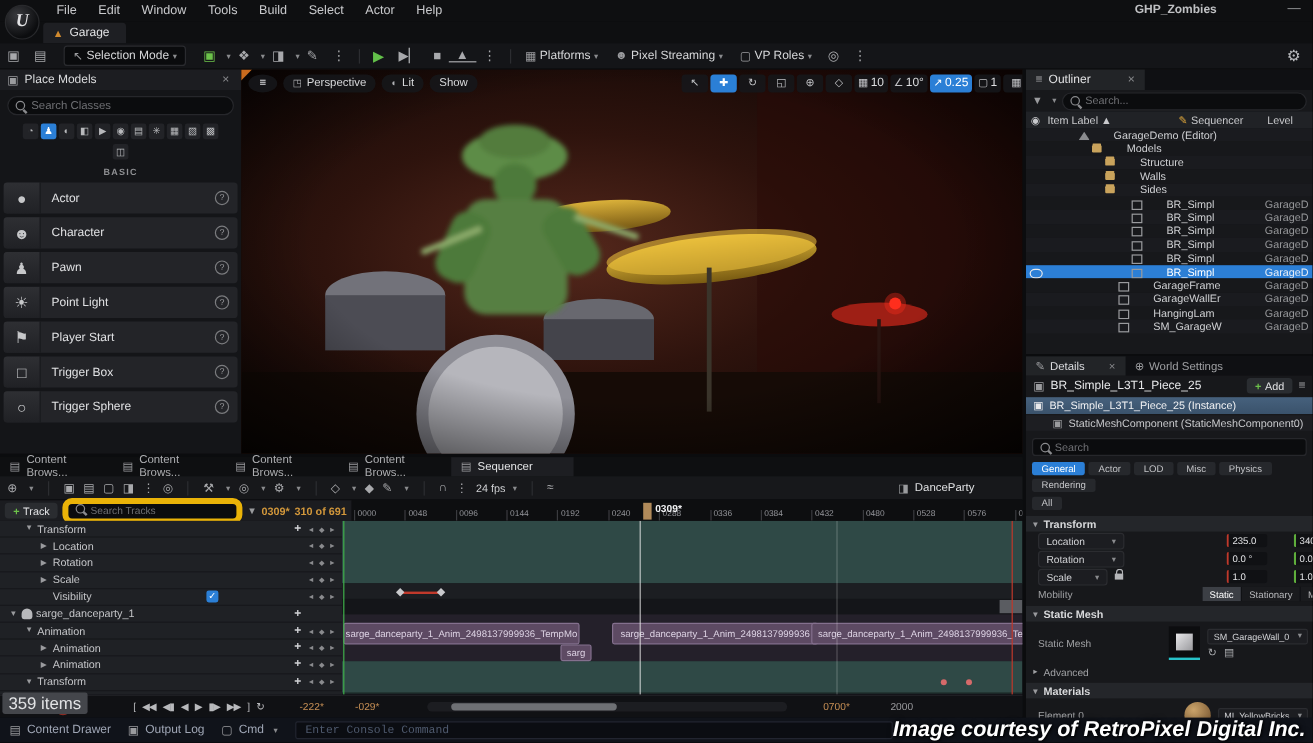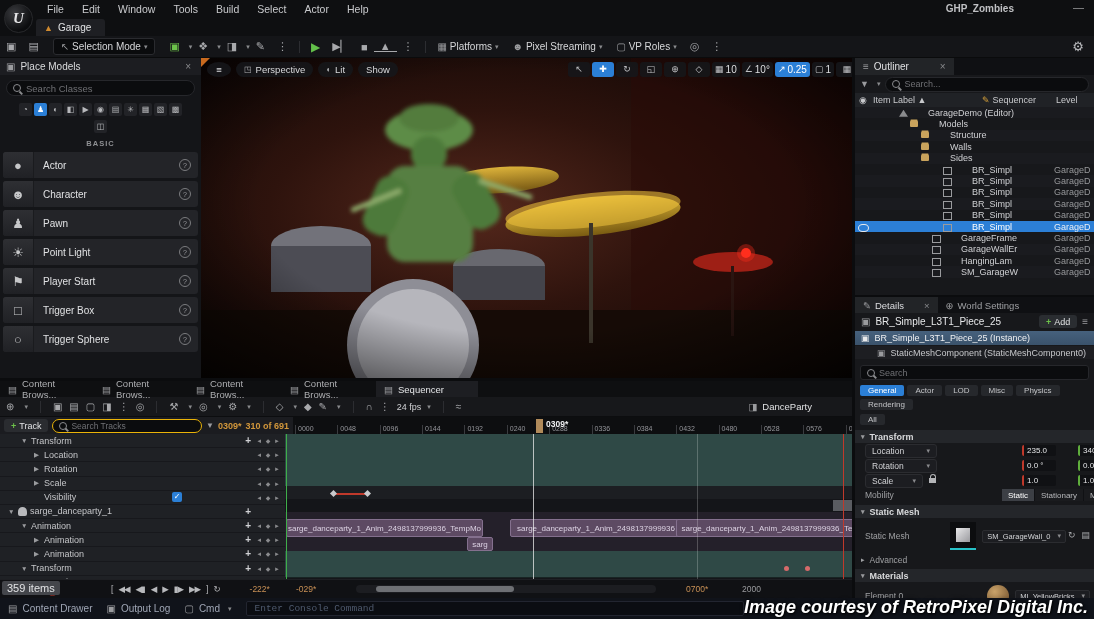--- a/index.html
+++ b/index.html
@@ -128,42 +128,42 @@
   .lock{width:7px;height:5px;background:#b4b5b8;position:relative;margin-left:2px;}
   .lock::before{content:"";position:absolute;top:-4px;left:1px;width:4px;height:4px;border:1px solid #b4b5b8;border-bottom:none;border-radius:3px 3px 0 0;}
   .mob-row{height:14px;display:flex;align-items:center;padding-left:10px;font-size:8.5px;color:#9fa0a3;}
   .mob-seg{display:flex;margin-left:auto;width:92px;flex:none;overflow:hidden;}
   .mob-btn{height:12px;display:flex;align-items:center;padding:0 6px;background:#1a1b1e;color:#b8b9bc;font-size:8px;
     border-right:1px solid #101114;white-space:nowrap;}
   .mob-btn.is-active{background:#3c3f45;color:#fff;}
   .sm-row{display:flex;align-items:center;padding:4px 4px 4px 10px;gap:6px;font-size:8.5px;color:#9fa0a3;}
   .sm-thumb{width:26px;height:26px;background:#0c0d0f;border-bottom:2px solid #27c2c8;display:flex;align-items:center;justify-content:center;}
   .sm-cube{width:14px;height:14px;background:linear-gradient(135deg,#e8e8ea,#9a9a9e);}
-  .sm-right{display:flex;gap:2px;}
+  .sm-right{display:flex;flex-direction:column;gap:2px;}
   .sm-dd{display:flex;align-items:center;background:#1c1d21;border:1px solid #2b2c30;border-radius:2px;height:11px;
     padding:0 4px;font-size:7.5px;color:#d2d3d6;gap:4px;}
   .adv-row{height:12px;display:flex;align-items:center;padding:0 6px;font-size:8.5px;color:#9fa0a3;gap:5px;}
   .mat-row{display:flex;align-items:center;padding:3px 4px 0 10px;gap:6px;font-size:8.5px;color:#9fa0a3;}
   .mat-sphere{width:22px;height:22px;border-radius:50%;background:radial-gradient(circle at 35% 30%,#caa36a,#6a4a28);}
 
   
   .sequencer{left:0;top:381px;width:852px;height:216px;background:#131417;}
   .sq-tabs{height:16px;background:#0e0f11;display:flex;}
   .sq-tab{display:flex;align-items:center;padding:0 8px;font-size:9.5px;color:#aeafb2;gap:5px;width:78px;flex:none;}
   .sq-tab.on{background:#1d1e22;color:#e4e5e7;width:86px;}
   .sq-toolbar{height:19px;display:flex;align-items:center;padding:0 6px;gap:7px;background:#17181b;border-bottom:1px solid #0c0d0f;}
   .sq-toolbar .ti{font-size:10px;color:#a8a9ac;}
   .fps{display:flex;align-items:center;font-size:9px;color:#cfd0d3;gap:3px;}
   .danceparty{margin-left:auto;display:flex;align-items:center;gap:5px;font-size:9.5px;color:#dfe0e2;margin-right:34px;}
   .sq-hdr{height:17px;display:flex;}
   .sq-hdr-left{width:285px;display:flex;align-items:center;background:#1b1c20;gap:4px;padding:0 4px;}
   .trackbtn{display:flex;align-items:center;background:#2a2c30;border-radius:3px;height:13px;padding:0 7px;
     font-size:9px;color:#e2e3e5;gap:3px;}
   .trackbtn .plus{color:#6cc24a;font-weight:bold;}
-  .sq-search{flex:1;display:flex;align-items:center;background:#0b0c0e;border:1px solid #eab308;border-radius:8px;
+  .sq-search{flex:1;display:flex;align-items:flex-start;background:#0b0c0e;border:5px solid #eab308;border-radius:8px;
     height:12px;padding:0 6px;color:#6f7074;font-size:8.5px;gap:4px;}
   .orange{color:#d2973b;font-weight:bold;font-size:9px;white-space:nowrap;}
   .ruler{flex:1;background:#0d0e10;position:relative;display:flex;align-items:flex-end;overflow:hidden;}
   .tick{width:39.36px;flex:none;font-size:7px;color:#94959a;border-left:1px solid #3a3b3f;padding-left:2px;height:9px;}
   .sq-body{display:flex;height:145px;}
   .sq-left{width:285px;background:#1f2125;position:relative;}
   .trk{height:13.18px;display:flex;align-items:center;font-size:9px;color:#c4c5c8;position:relative;
     border-bottom:1px solid #17181c;padding-left:8px;}
   .trk .ind{width:calc(var(--ind,0)*13px);flex:none;}
   .trk .ex{width:10px;font-size:6.5px;color:#9a9b9e;flex:none;}
@@ -173,21 +173,21 @@
   .trk .aicon{display:none;width:9px;height:9px;margin-right:3px;border-radius:50% 50% 2px 2px;background:#b8b9bc;flex:none;}
   .trk.has-actor .aicon{display:block;}
   .trk .tchk{display:none;position:absolute;left:172px;width:10px;height:10px;background:#2b7fd6;border-radius:2px;
     color:#fff;font-size:8px;text-align:center;line-height:10px;}
   .trk.has-check .tchk{display:block;}
   .trk .tplus{display:none;position:absolute;right:34px;color:#d0d1d4;font-size:10px;font-weight:bold;}
   .trk.has-plus .tplus{display:block;}
   .trk .knav{display:none;position:absolute;right:4px;font-size:6px;color:#8a8b8e;letter-spacing:1px;}
   .trk.has-keys .knav{display:block;}
   .items-chip{position:absolute;left:2px;bottom:2px;background:#44464b;border-radius:2px;padding:1px 5px;
-    font-size:11px;color:#e2e3e5;z-index:5;text-align:right;}
+    font-size:14px;color:#e2e3e5;z-index:5;text-align:right;}
   .sq-right{flex:1;background:#141519;position:relative;overflow:hidden;}
   .band{position:absolute;left:0;width:100%;}
   .band.teal{background:rgba(74,126,115,.5);border-bottom:1px solid rgba(10,12,12,.6);}
   .band.purp{background:rgba(96,74,106,.22);}
   .clip{position:absolute;height:16px;background:#5d4a63;border:1px solid #84708e;border-radius:2px;
     font-size:8px;color:#ddd3e4;display:flex;align-items:center;justify-content:center;overflow:hidden;white-space:nowrap;padding:0 3px;}
   .vline{position:absolute;top:0;bottom:0;width:1px;}
   .playhead-label{position:absolute;font-size:8.5px;color:#f0f1f3;font-weight:bold;z-index:6;}
   .ph-marker{position:absolute;width:7px;height:14px;background:#b08a5a;z-index:6;}
   .kdot{position:absolute;width:5px;height:5px;border-radius:50%;background:#d66a6a;}

